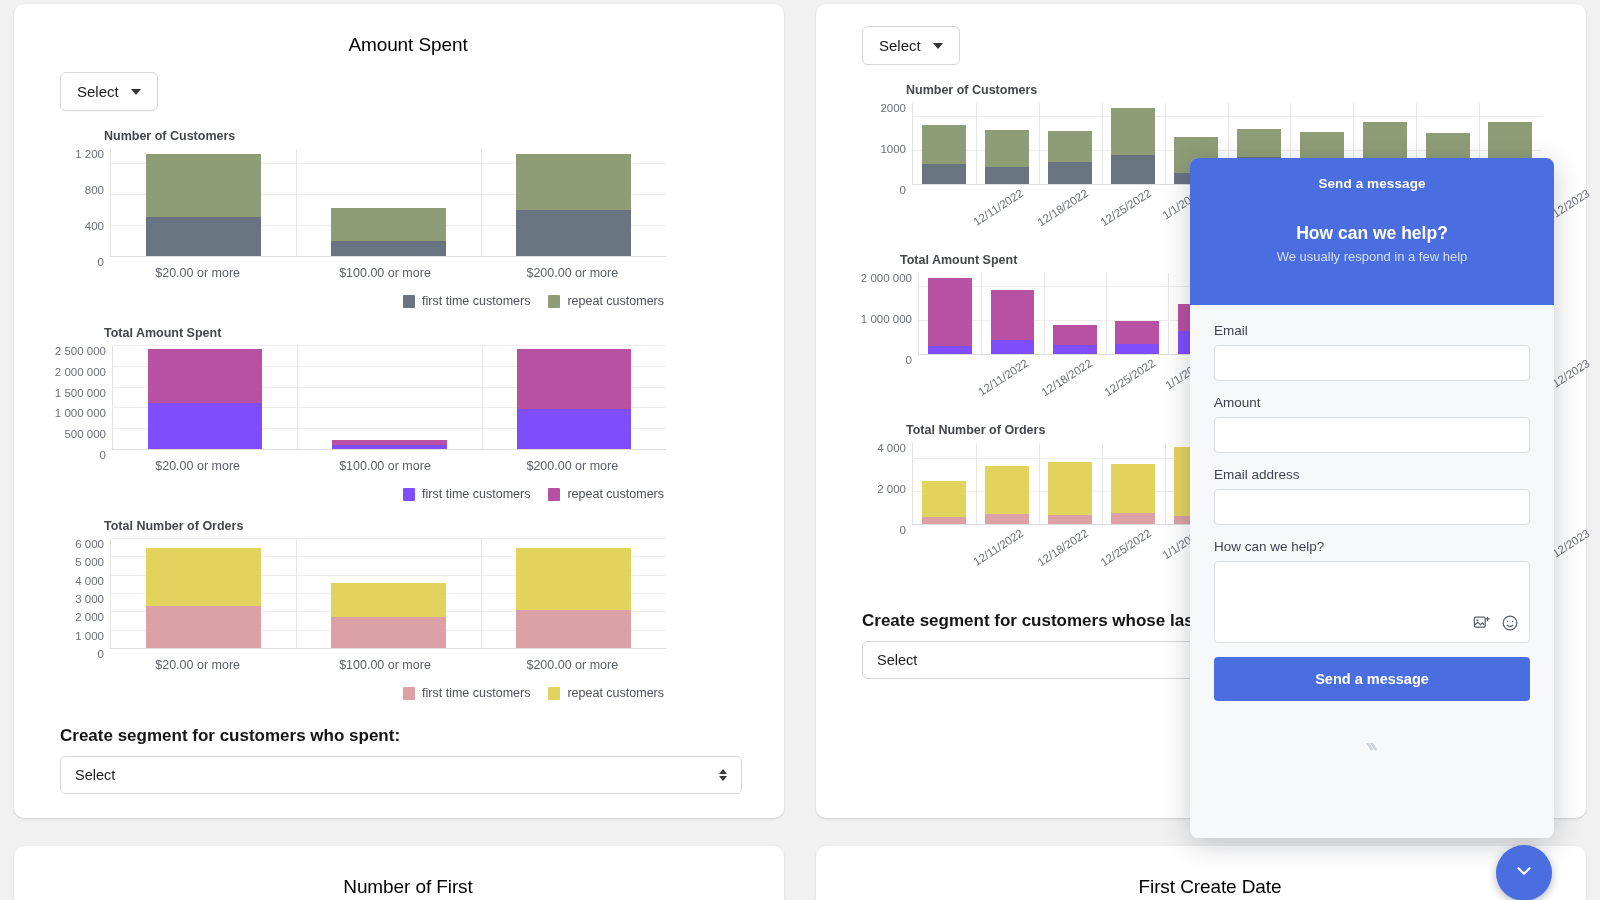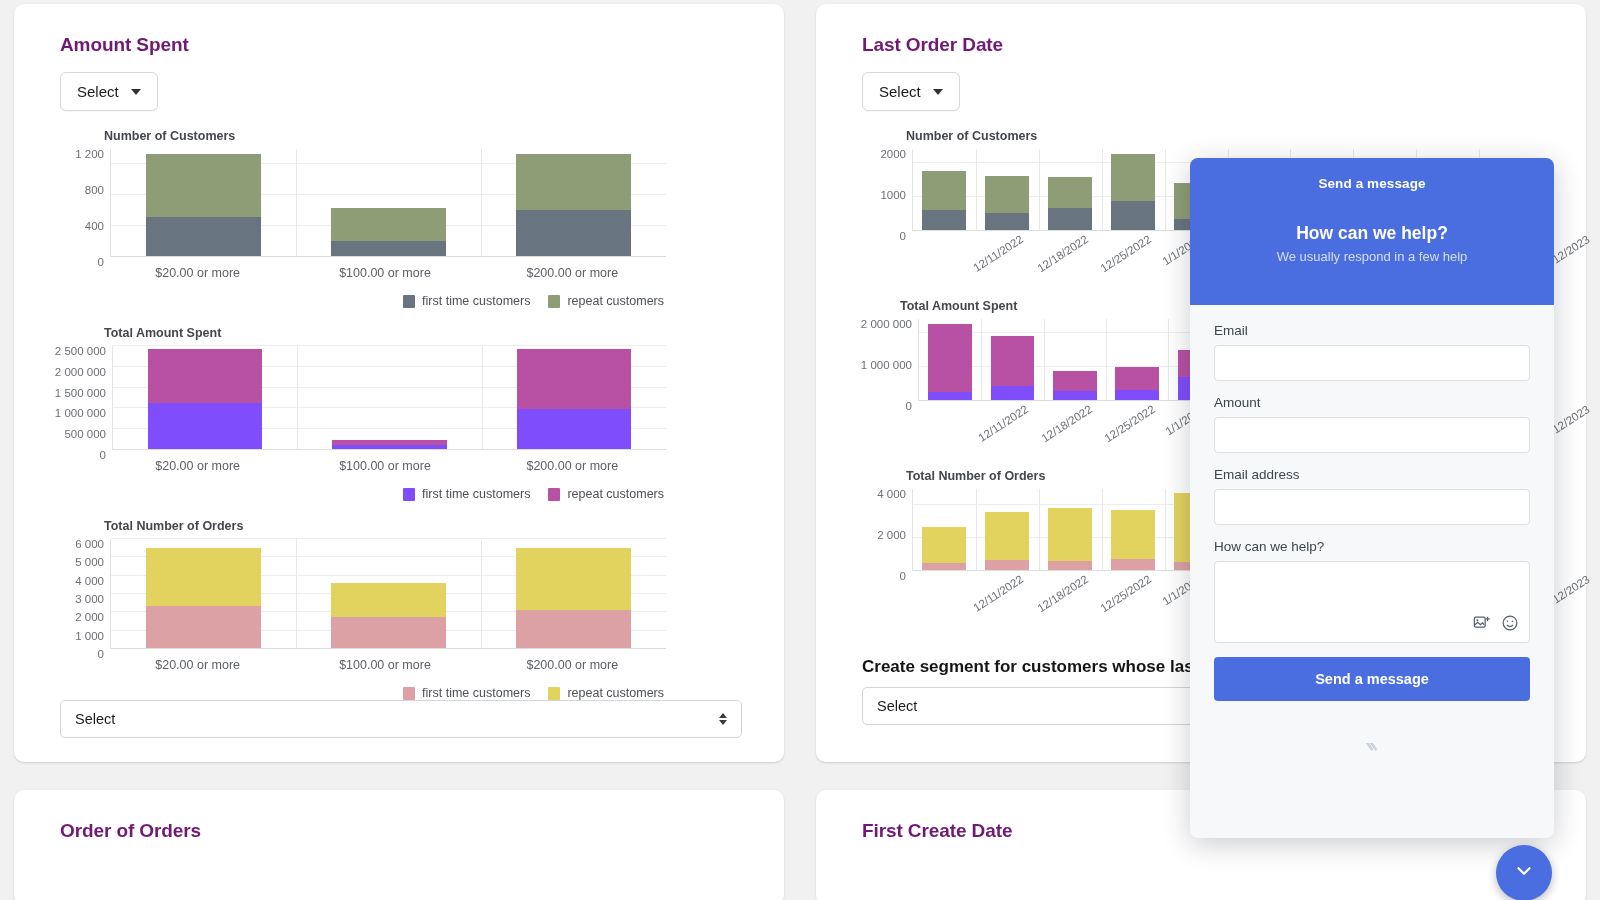--- a/index.html
+++ b/index.html
@@ -24,24 +24,25 @@
     background: #ffffff;
     border-radius: 10px;
     box-shadow: 0 1px 3px rgba(0,0,0,0.10), 0 1px 2px rgba(0,0,0,0.05);
     padding: 22px 28px 24px 28px;
     position: relative;
   }
   .card.short { height: 115px; overflow: hidden; padding-bottom: 0; }
 
   .card-title {
     font-size: 19px;
-    font-weight: 700;
-    color: #701a75;
+    font-weight: 400;
+    color: #000000;
     margin: 8px 0 16px 18px;
     letter-spacing: -0.1px;
+    text-align: center;
   }
 
   .select-btn {
     display: inline-flex;
     align-items: center;
     gap: 12px;
     background: #fff;
     border: 1px solid #d8d8d8;
     border-radius: 6px;
     padding: 10px 16px;
@@ -385,31 +386,31 @@
             <span class="sw" style="background: rgb(219, 161, 164);"></span>
             <span>first time customers</span>
           </div>
           <div class="item">
             <span class="sw" style="background: rgb(226, 210, 94);"></span>
             <span>repeat customers</span>
           </div>
         </div>
     </div>
 
+    <div class="segment-label">Create segment for customers who spent:</div>
     <div class="segment-select">
       <span>Select</span>
       <span class="stepper">
           <i class="up"></i>
           <i class="dn"></i>
         </span>
     </div>
   </div>
 
   <div class="card">
-    <div class="card-title">Last Order Date</div>
     <div class="select-btn">
       <span>Select</span>
       <span class="caret"></span>
     </div>
 
     <div class="chart-block">
       <div class="chart-heading" style="margin-left:62px;">Number of Customers</div>
       <div class="plot-wrap">
         <div class="y-axis" style="height:82px;width:52px;margin-left:10px;">
             <span>2000</span>
@@ -712,21 +713,21 @@
     <div class="segment-select">
       <span>Select</span>
       <span class="stepper">
           <i class="up"></i>
           <i class="dn"></i>
         </span>
     </div>
   </div>
 
   <div class="card short">
-    <div class="card-title">Order of Orders</div>
+    <div class="card-title">Number of First</div>
 
   </div>
 
   <div class="card short">
     <div class="card-title">First Create Date</div>
 
   </div>
 
 </div>
 

